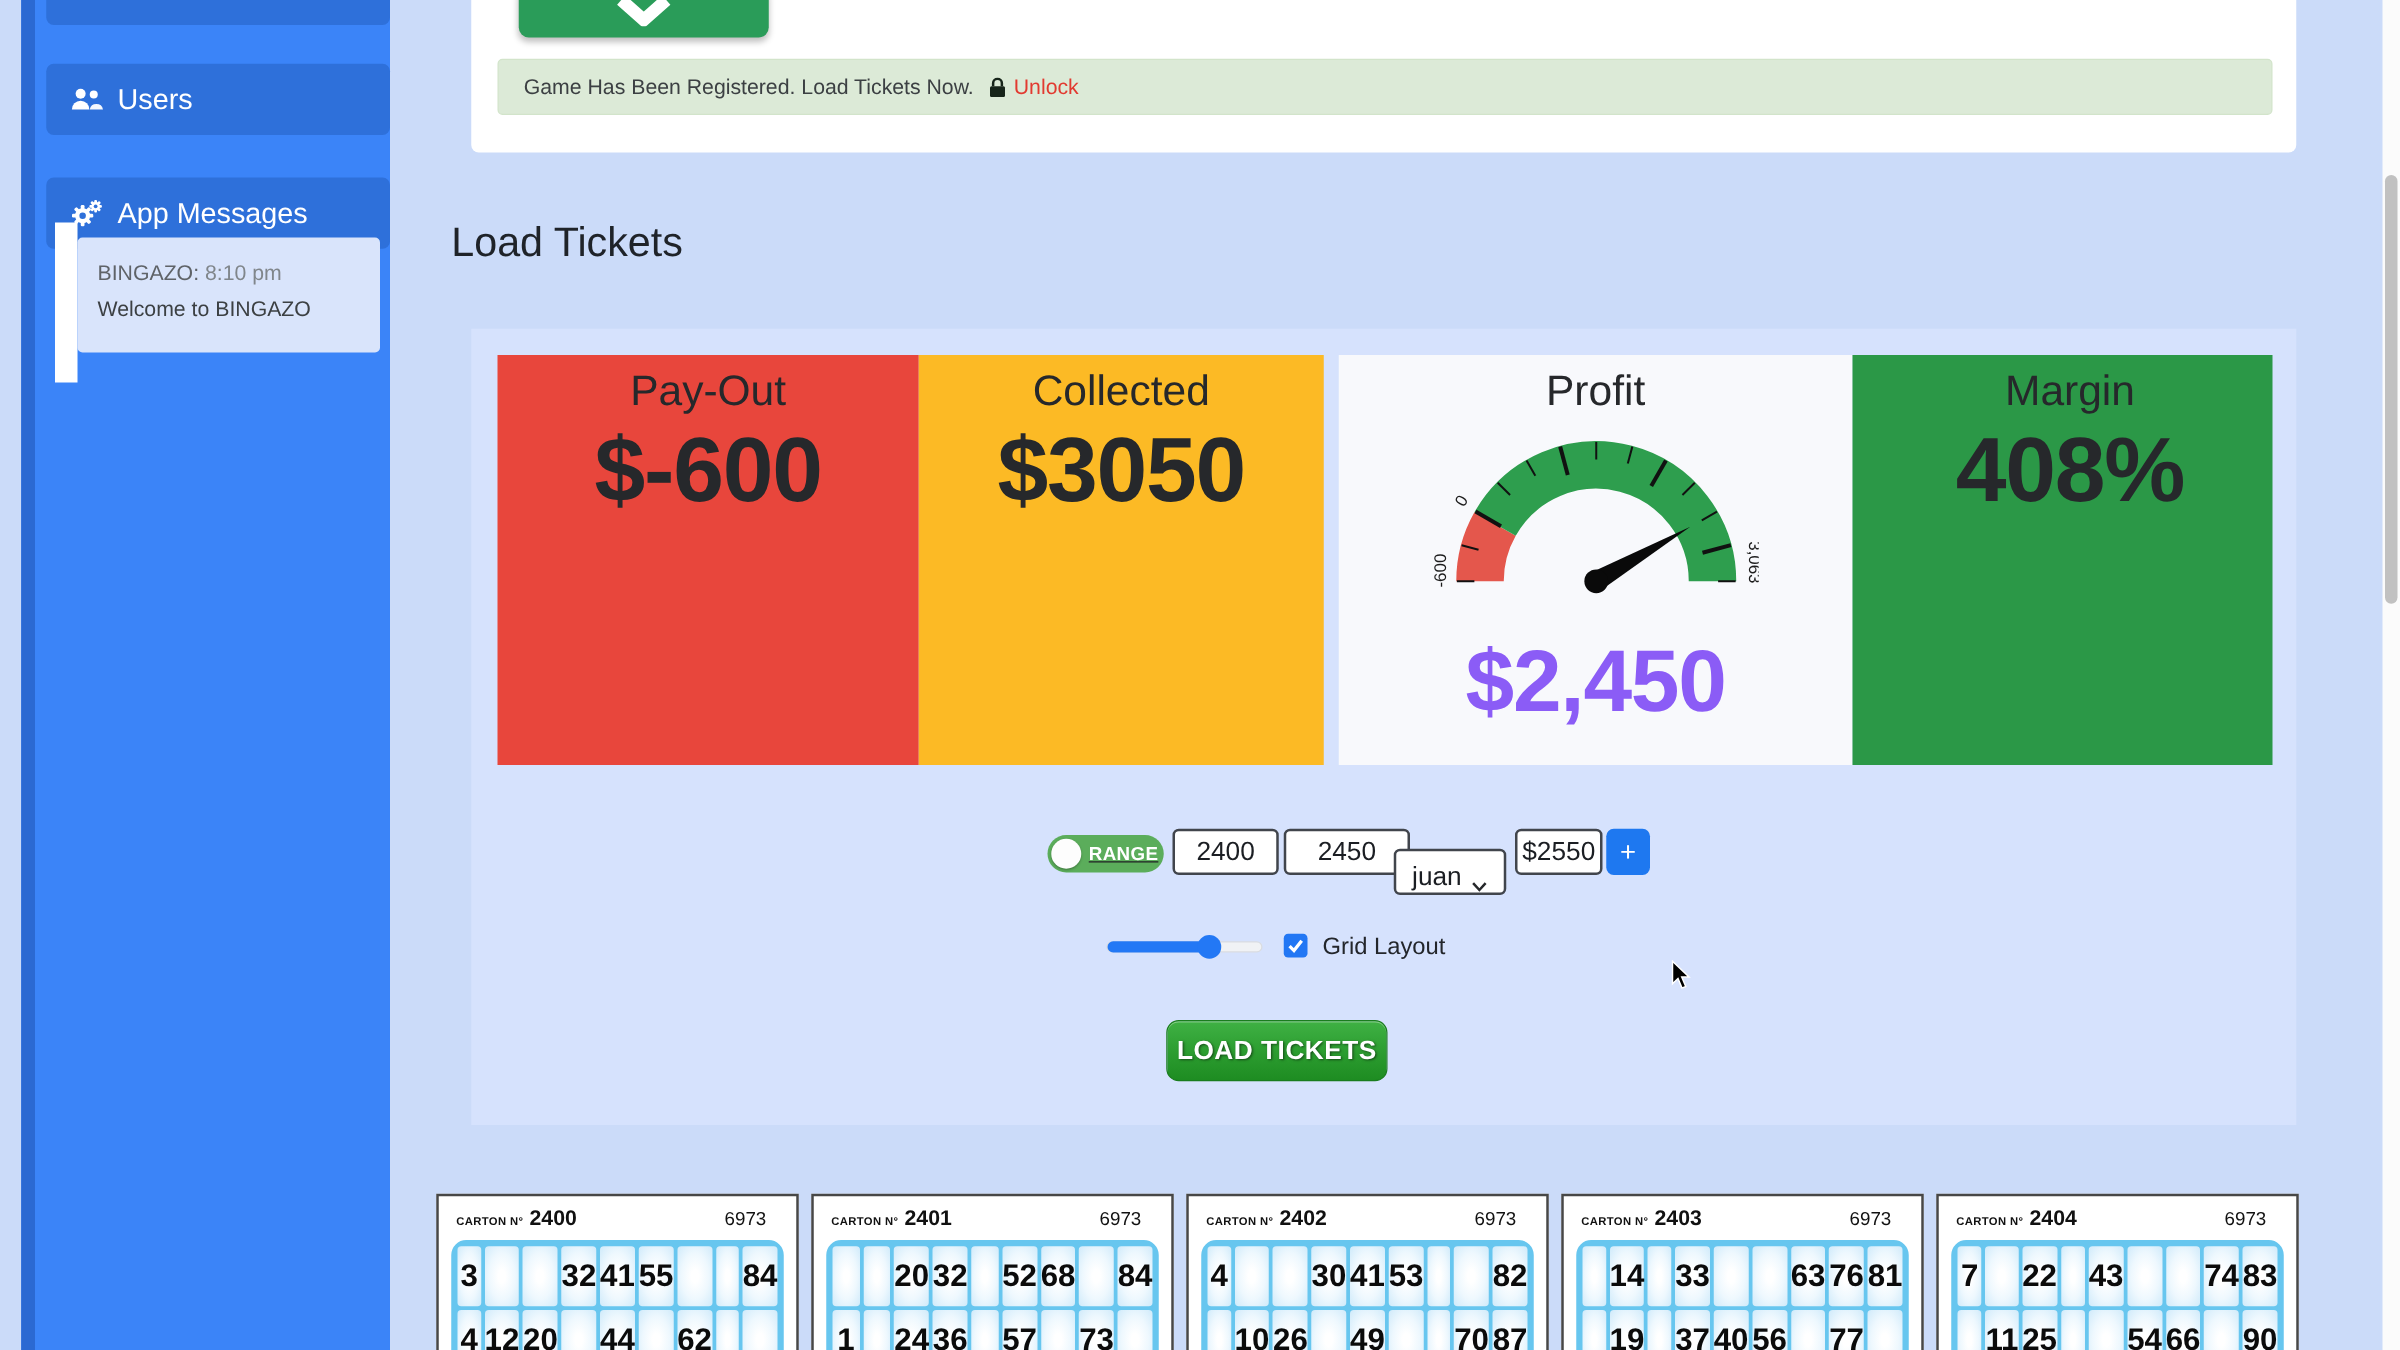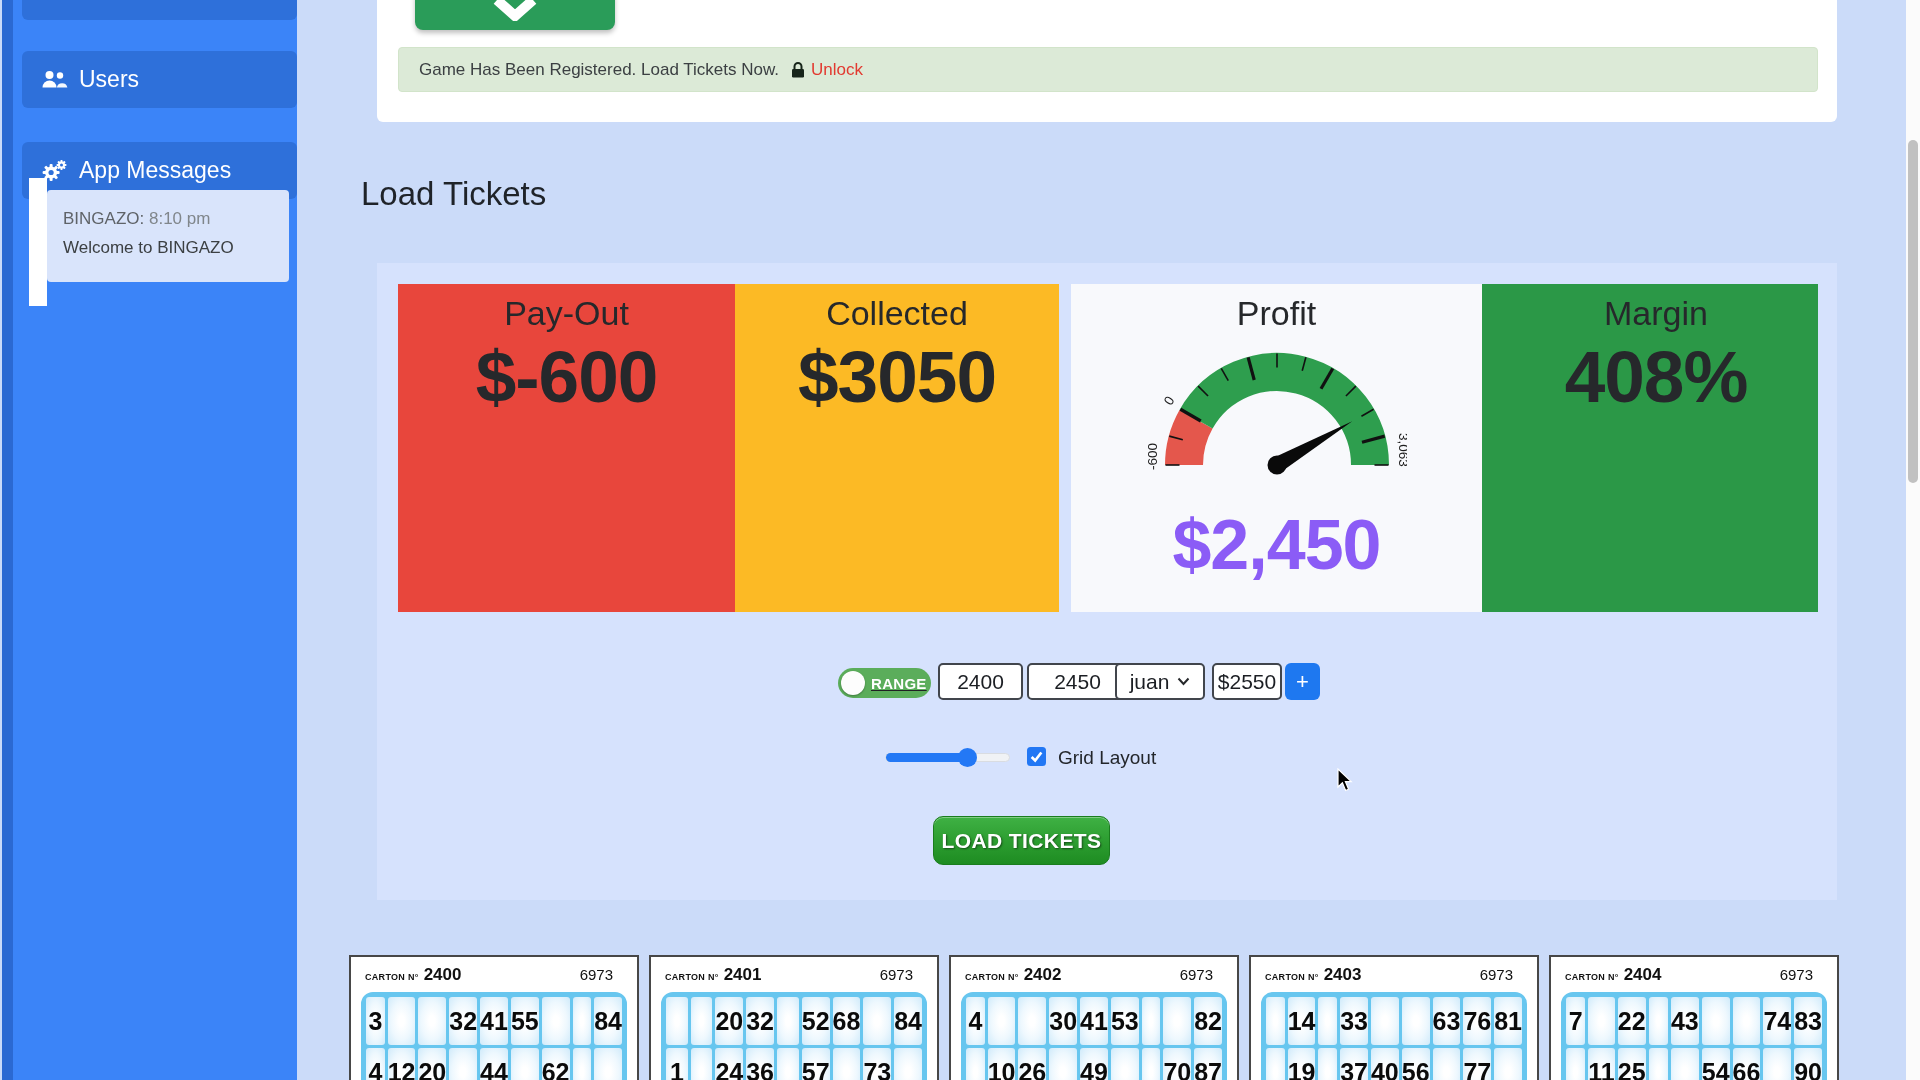--- a/index.html
+++ b/index.html
@@ -1,21 +1,21 @@
 <!DOCTYPE html>
 <html><head>
 <meta charset="utf-8">
 <style>
   * { margin:0; padding:0; box-sizing:border-box; }
   html,body { width:1920px; height:1080px; overflow:hidden; }
   body { font-family:"Liberation Sans", sans-serif; background:#cbdbf9; color:#202124; }
   #screen { position:relative; width:1920px; height:1080px; overflow:hidden; }
 
   
-  .sidebar { position:absolute; left:2px; top:0; width:295px; height:1080px; background:#3b84f8; }
+  .sidebar { position:absolute; left:17px; top:0; width:295px; height:1080px; background:#3b84f8; }
   .sidebar-scroll { position:absolute; left:0; top:0; width:11px; height:1080px; background:#2b69d2; }
   .side-item { position:absolute; left:20px; right:0; height:57px; background:#2e70da; border-radius:6px;
                display:flex; align-items:center; padding-left:18px; gap:11px; color:#fff;
                font-size:23px; font-weight:500; cursor:pointer; }
   .side-item.partial { top:0; height:20px; border-radius:0 0 6px 6px; }
   .side-item.users { top:51px; }
   .side-item.msgs  { top:142px; }
   .side-icon { width:28px; height:24px; flex:0 0 auto; }
 
   .msg-bar  { position:absolute; left:27px; top:178px; width:18px; height:128px; background:#ffffff; }
@@ -55,22 +55,22 @@
   .toggle { position:absolute; left:461px; top:405px; width:93px; height:30px; background:#5bad5b;
             border-radius:15px; display:flex; align-items:center; cursor:pointer;text-decoration:underline; }
   .toggle-knob { position:absolute; left:3px; top:3px; width:24px; height:24px; background:#fdfdfd;
                  border-radius:50%; box-shadow:0 1px 2px rgba(0,0,0,.3); }
   .toggle-label { margin-left:33px; color:#fff; font-size:15px; font-weight:700; letter-spacing:.3px; }
   .num-input { position:absolute; top:400px; height:37px; border:2px solid #41454c; border-radius:5px;
                background:#fff; text-align:center; font-size:21px; color:#1b1e23; font-family:inherit; }
   .in-from { left:561px; width:85px; }
   .in-to   { left:650px; width:101px;text-align:center; }
   .in-price{ left:835px; width:70px; }
-  .select-box { position:absolute; left:738px; top:400px; width:90px; height:37px; border:2px solid #41454c;
-                border-radius:5px; background:#fff; display:flex; align-items:center; justify-content:center;
+  .select-box { position:absolute; left:738px; top:416px; width:90px; height:37px; border:2px solid #41454c;
+                border-radius:5px; background:#fff; display:flex; align-items:flex-end; justify-content:center;
                 gap:8px; font-size:21px; color:#1b1e23; cursor:pointer; }
   .add-btn { position:absolute; left:908px; top:400px; width:35px; height:37px; background:#1e78f0; border:none;
              border-radius:6px; color:#fff; font-size:22px; cursor:pointer; line-height:1; }
 
   .slider { position:absolute; left:508px; top:490px; width:125px; height:9px; background:#f0f2f5;
             border:1px solid #d9dce1; border-radius:5px; cursor:pointer; }
   .slider-fill { position:absolute; left:0; top:-1px; height:9px; background:#2378f5; border-radius:5px; }
   .slider-thumb { position:absolute; top:-6px; width:19px; height:19px; background:#2378f5; border-radius:50%; cursor:grab; }
   .checkbox { position:absolute; left:650px; top:484px; width:19px; height:19px; background:#2277f4;
               border-radius:3.5px; cursor:pointer; display:flex; align-items:center; justify-content:center; }

